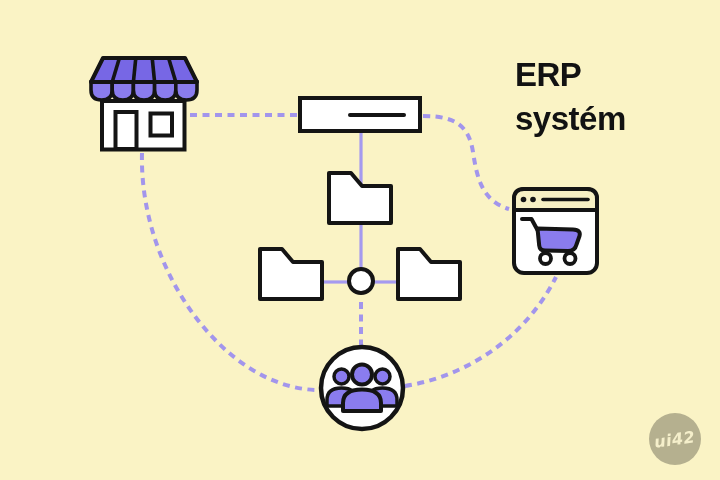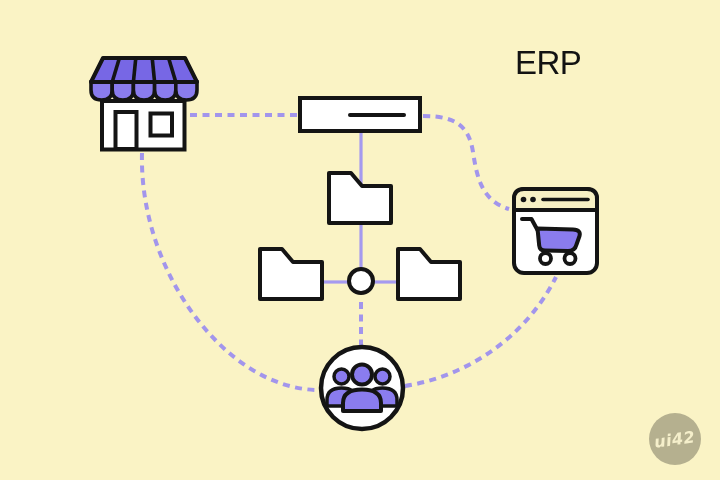--- a/index.html
+++ b/index.html
@@ -18,22 +18,22 @@
     background:#ffffff;border:4px solid #141414;
   }
   .erp-box-line{position:absolute;left:46px;top:13px;width:58px;height:4px;background:#141414;border-radius:2px;}
   
   .hub{
     left:347px;top:267px;width:28px;height:28px;box-sizing:border-box;
     background:#ffffff;border:4px solid #141414;border-radius:50%;
   }
   
   .erp-title{
-    left:515px;top:41px;width:190px;
-    font-size:33px;line-height:44px;font-weight:400;color:#121212;
+    left:515px;top:53px;width:190px;
+    font-size:33px;line-height:44px;font-weight:700;color:#121212;
     letter-spacing:-0.5px;
   }
   
   .logo-badge{
     left:649px;top:413px;width:52px;height:52px;border-radius:50%;
     background:#B5B08F;display:flex;align-items:center;justify-content:center;
   }
   .logo-badge span{
     color:#F5EFCB;font-size:16px;font-weight:bold;font-style:italic;
     font-family:"DejaVu Sans",sans-serif;transform:rotate(-8deg);
@@ -117,19 +117,20 @@
       <path d="M51,63 V57 Q51,45 65.5,45 Q80,45 80,57 V63 Z" fill="#8A7CEE" stroke="#141414" stroke-width="3.5" stroke-linejoin="round"></path>
     </g>
     <g>
       <circle cx="45" cy="31.5" r="10" fill="#8A7CEE" stroke="#141414" stroke-width="4"></circle>
       <path d="M26,68 V60 Q26,46.5 45,46.5 Q64,46.5 64,60 V68 Z" fill="#8A7CEE" stroke="#141414" stroke-width="4" stroke-linejoin="round"></path>
     </g>
   </svg>
 
   <div class="erp-title abs">
     <div>ERP</div>
+    <div>systém</div>
   </div>
 
   <div class="logo-badge abs">
     <span>ui42</span>
   </div>
 
 </div>
 
 </body></html>

